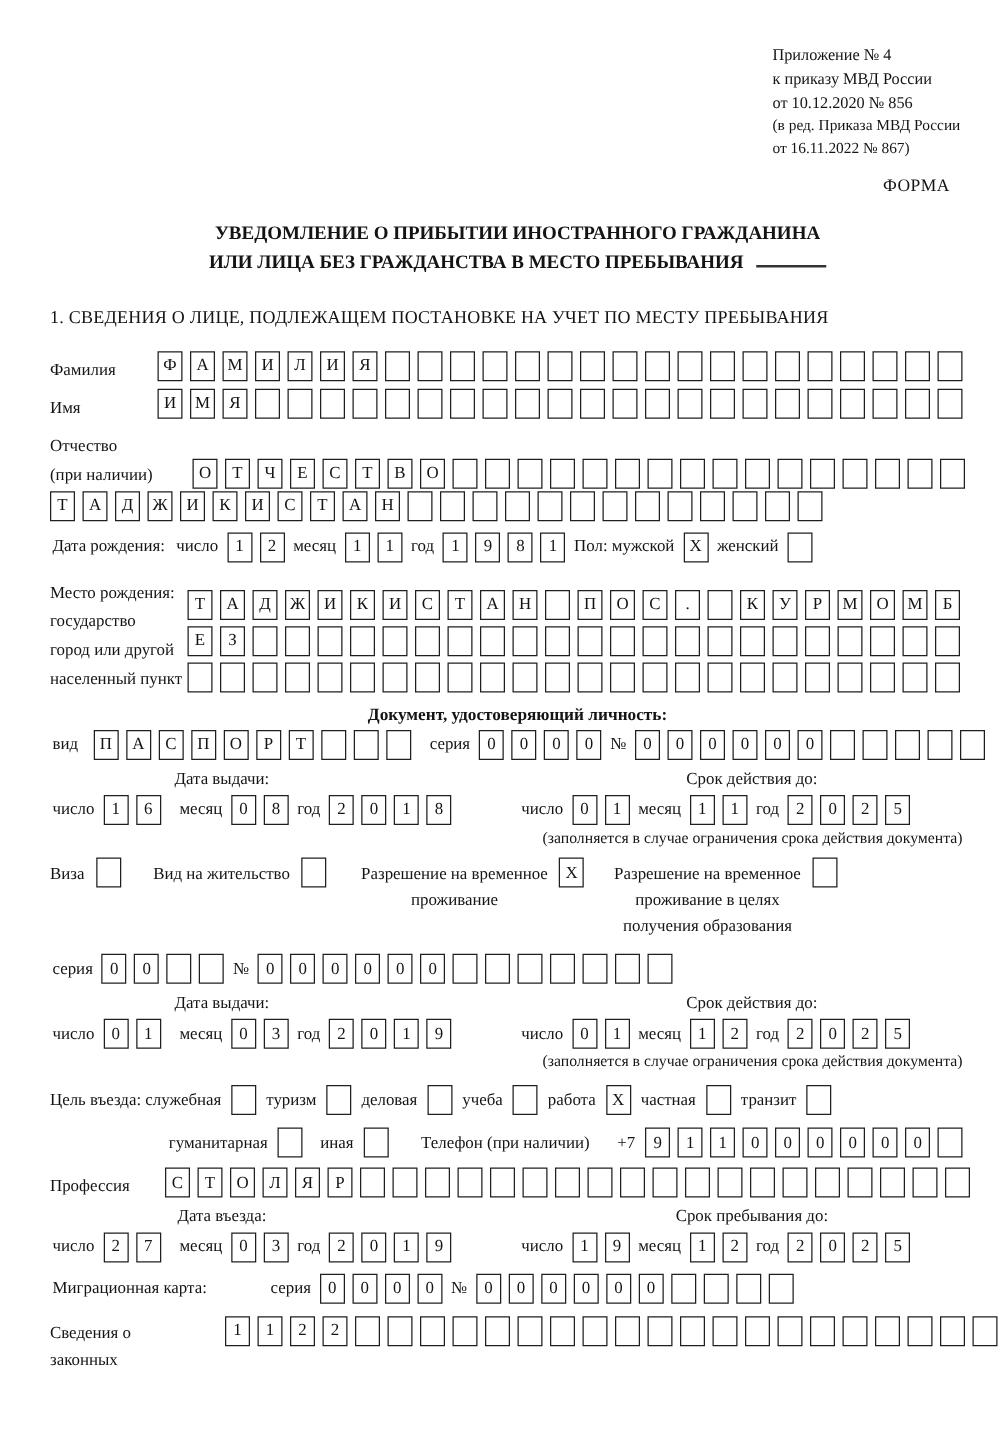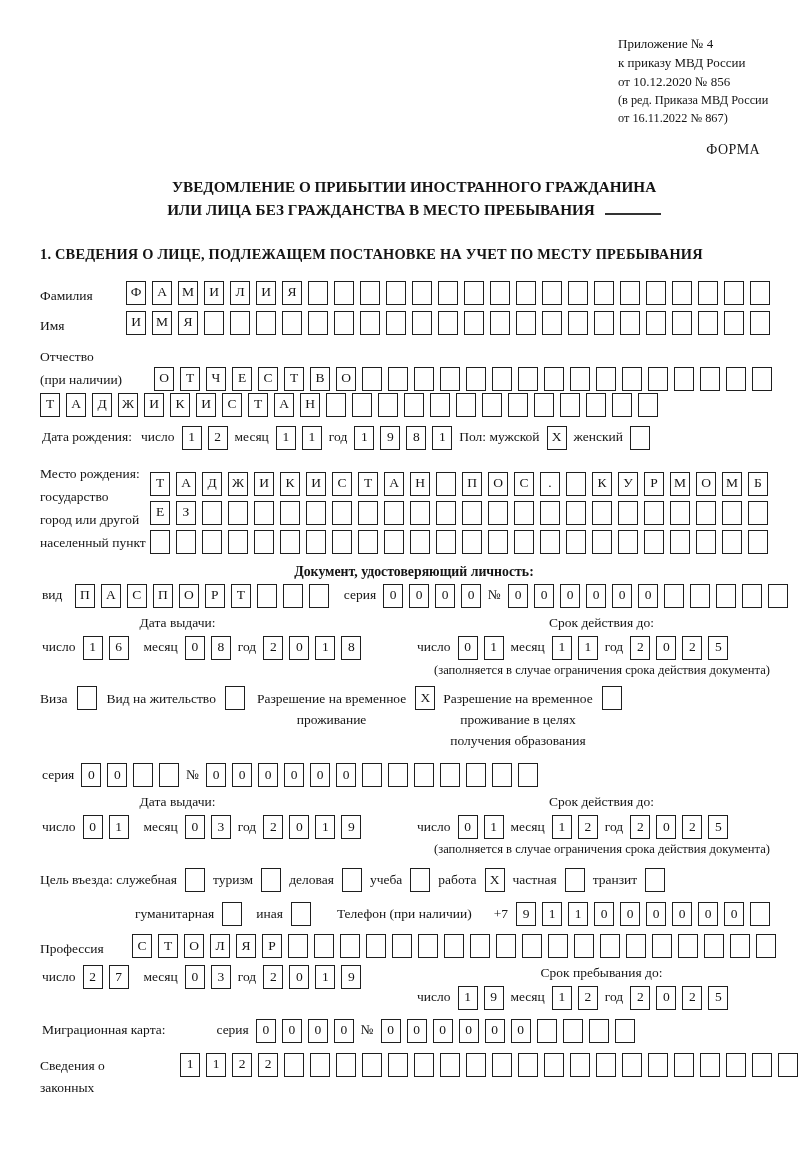--- a/index.html
+++ b/index.html
@@ -13,21 +13,21 @@
 
   
   .hdr{margin-left:578px;width:200px}
   .hdr div{font-size:13px;line-height:19px;white-space:nowrap}
   .hdr .sub{font-size:12.3px;line-height:18px}
   .forma{margin:14px 28px 0 0;text-align:right;font-weight:normal;font-size:14px;letter-spacing:.4px}
 
   
   .title{margin-top:16px;text-align:center;font-weight:bold;font-size:15.2px;line-height:23px}
   .blank-line{display:inline-block;width:56px;border-bottom:2px solid #333;height:14px;margin-left:10px;vertical-align:baseline}
-  .sec-heading{margin-top:24px;font-weight:bold;font-size:14.4px;letter-spacing:.2px;white-space:nowrap}
+  .sec-heading{margin-top:24px;font-weight:normal;font-size:14.4px;letter-spacing:.2px;white-space:nowrap}
 
   
   .row{display:flex;align-items:flex-end;margin-top:6px}
   .lbl{flex:0 0 auto;padding-top:4px}
   .lbl-col{flex:0 0 auto;padding-top:4px}
   .lbl-col div{line-height:23px}
   .cells{display:flex;gap:6px;flex:0 0 auto}
   .cell{
     display:inline-flex;align-items:center;justify-content:center;
     width:20px;height:24px;border:1.6px solid #1f1f1f;
@@ -41,21 +41,21 @@
 
   .two-col{display:flex;margin-top:7px}
   .two-col .col1{flex:0 0 375px}
   .two-col .col2{flex:1 1 auto}
   .date-head{text-align:center;font-size:13.5px;margin-bottom:4px}
   .note{font-size:12.6px;text-align:right;margin-top:3px;padding-right:18px}
   .para{margin-top:10px;line-height:22px}
 
   .opt{display:flex;align-items:flex-start;gap:9px}
   .opt .opt-lines{text-align:center;line-height:21px;padding-top:2px}
-  .residence-row{display:flex;align-items:flex-start;gap:2px;margin-top:8px}
+  .residence-row{display:flex;align-items:flex-start;gap:18px;margin-top:8px}
 
   .purpose-row{display:flex;align-items:center;gap:8px;margin-top:10px;flex-wrap:nowrap}
   .purpose-row .txt{white-space:nowrap}
   .indent95{margin-left:95px}
 
   .legal{display:flex;margin-top:8px}
   .legal .lbl-col{width:140px}
   .legal .lbl-col div{line-height:22px}
 </style>
 </head>
@@ -603,20 +603,21 @@
         <span class="cell"></span>
         <span class="cell"></span>
         <span class="cell"></span>
         <span class="cell"></span>
         <span class="cell"></span>
       </div>
   </div>
 
   <div class="two-col">
     <div class="col1">
+      <div class="date-head" style="margin-right:100px">Дата въезда:</div>
       <div class="inline">
         <span class="txt">число</span>
         <span class="cells">
             <span class="cell">2</span>
             <span class="cell">7</span>
           </span>
         <span class="txt" style="margin-left:8px">месяц</span>
         <span class="cells">
             <span class="cell">0</span>
             <span class="cell">3</span>

